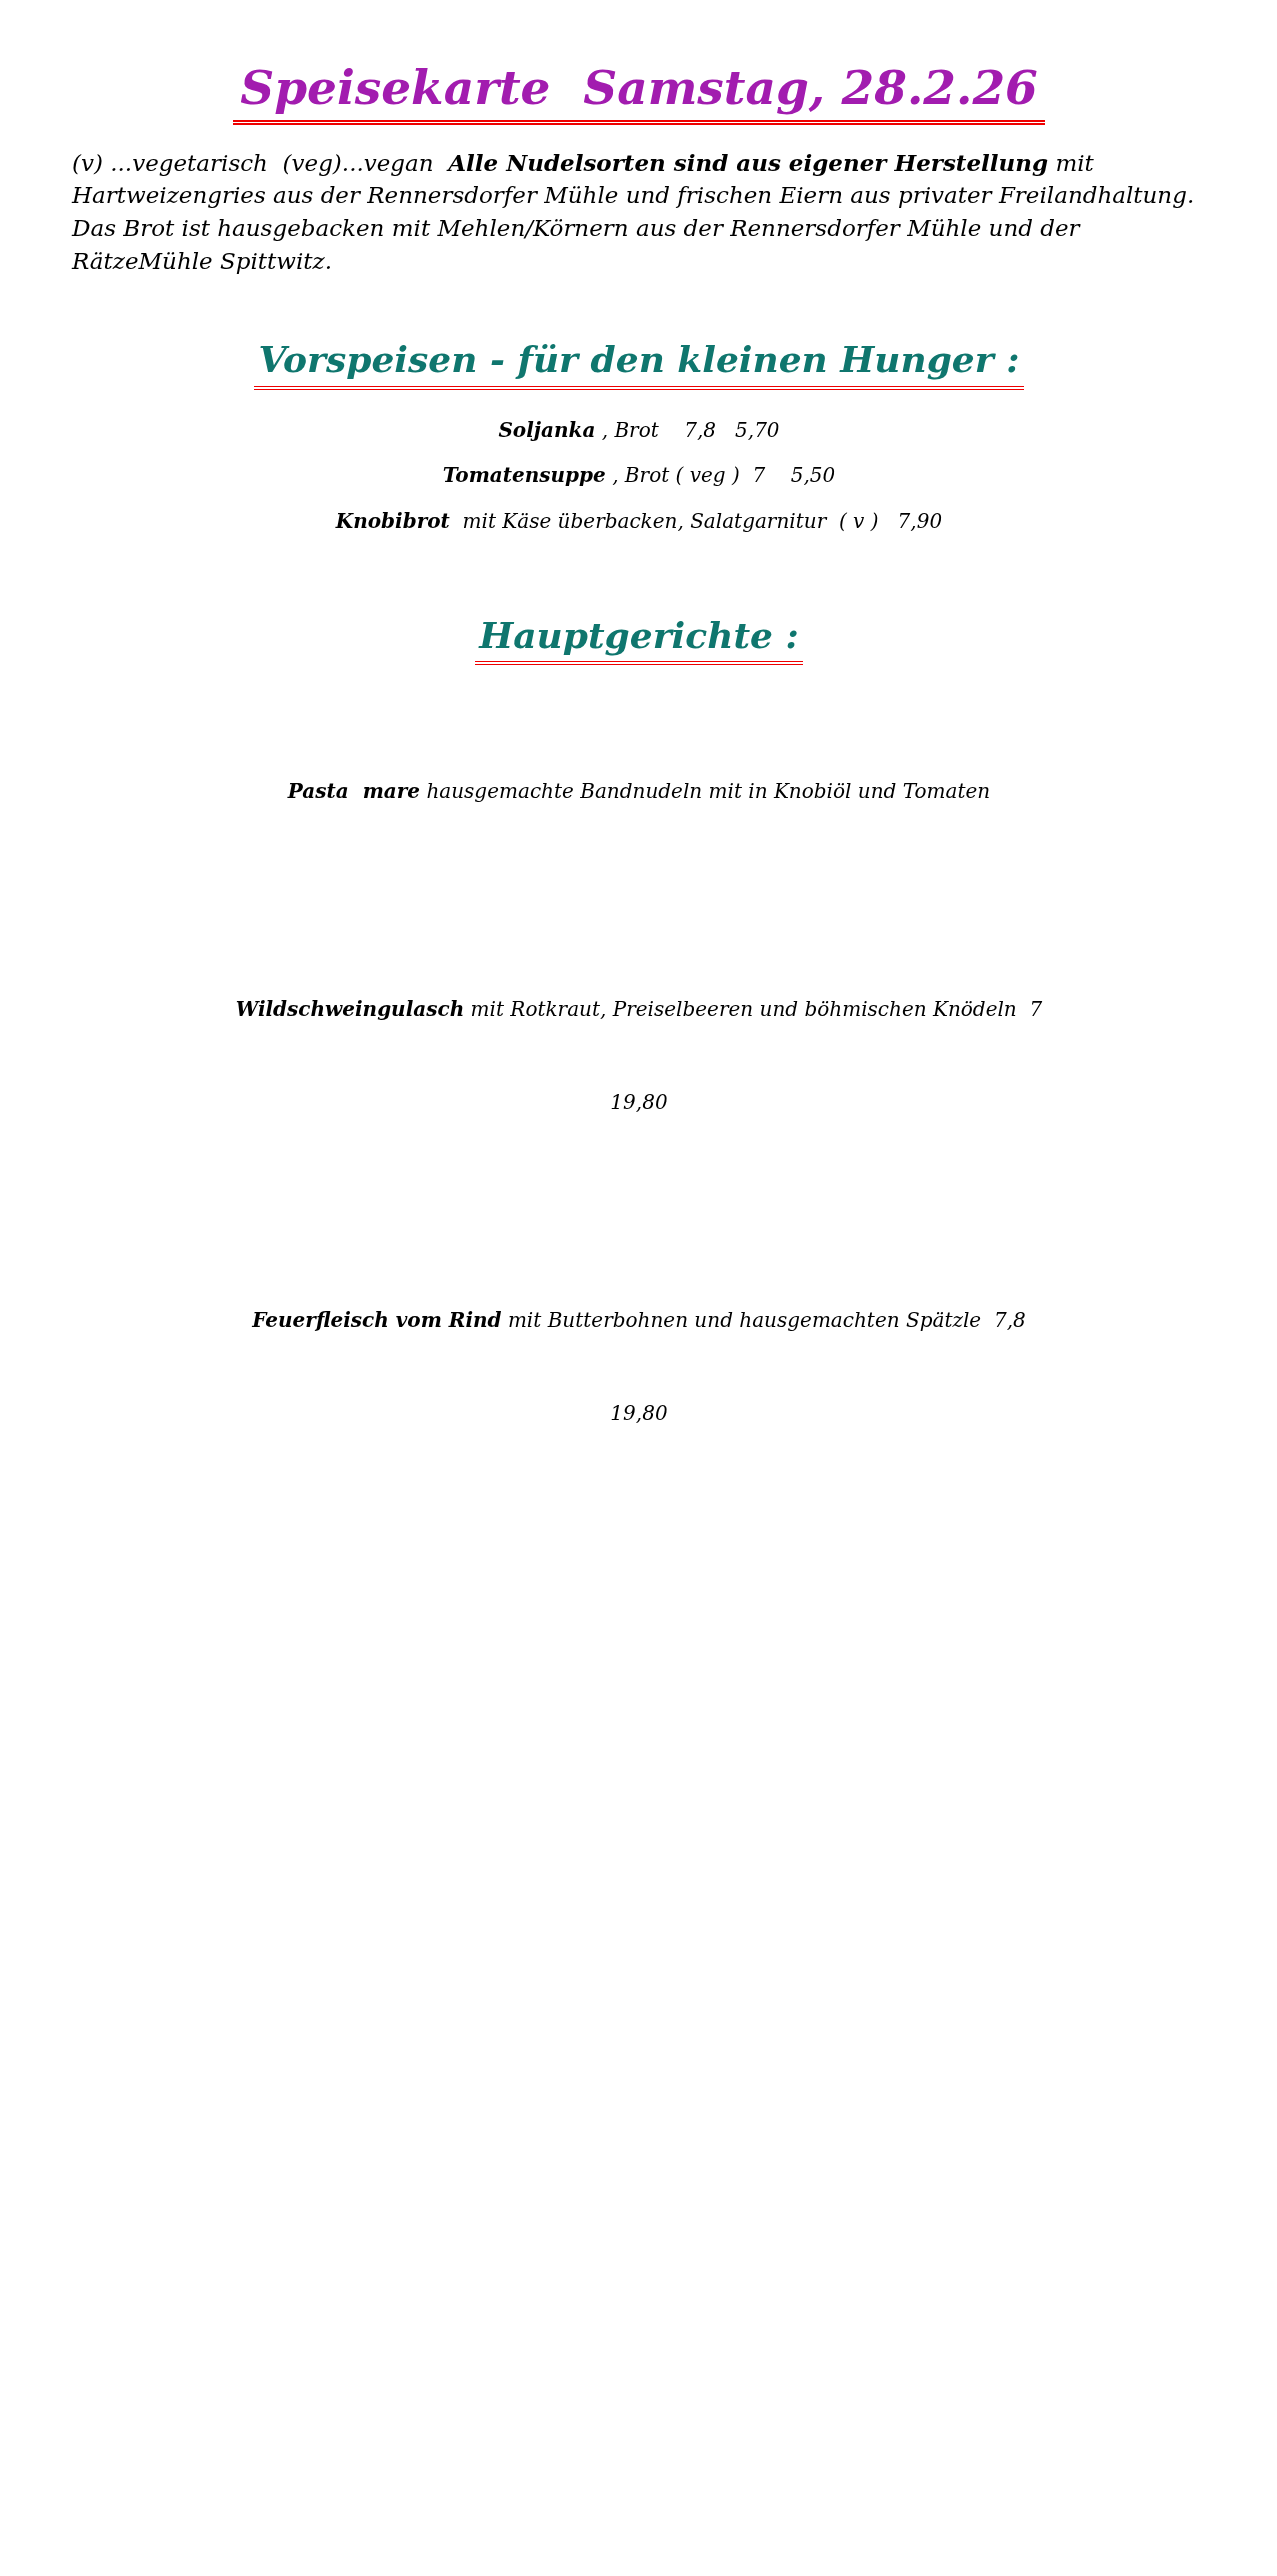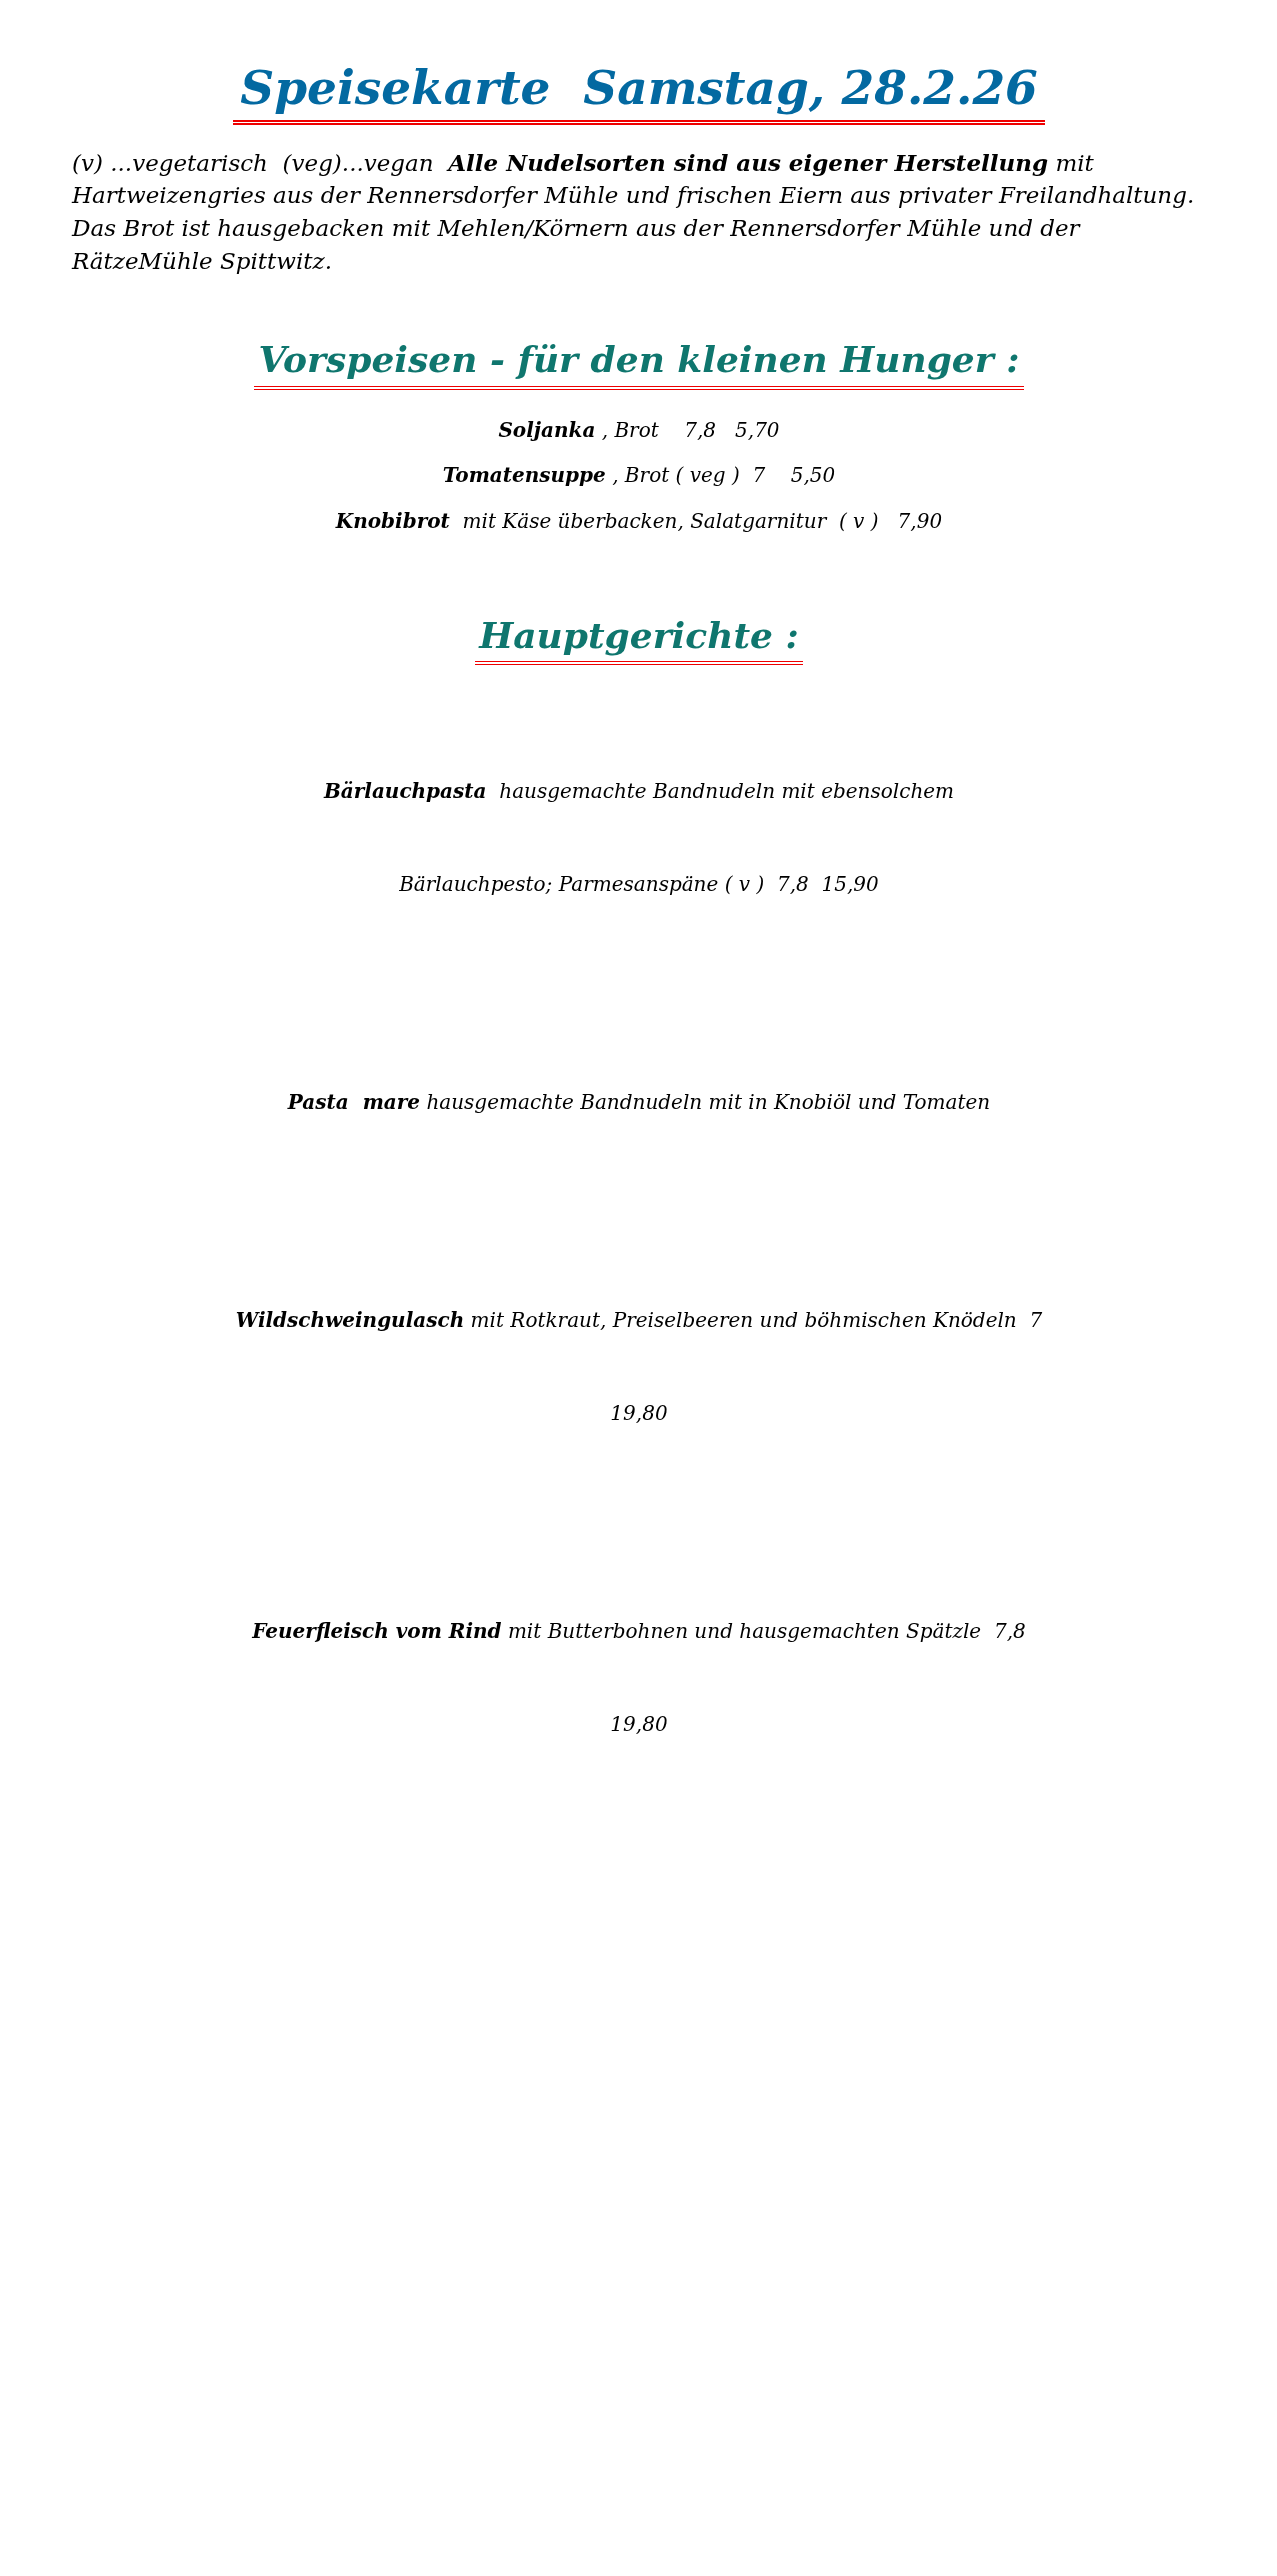--- a/index.html
+++ b/index.html
@@ -15,21 +15,21 @@
   }
   .b { font-weight: bold; }
 
   
   h1.title {
     margin: 61px 0 0 0;
     text-align: center;
     font-size: 47px;
     line-height: 1.15;
     font-weight: bold;
-    color: #0369a1;
+    color: #a21caf;
     white-space: pre-wrap;
   }
   h1.title .u-red {
     display: inline-block;
     border-bottom: 5.7px double #ee0000;
     padding: 0 7.2px 5.2px 7.2px;
   }
 
   
   .intro {
@@ -84,24 +84,20 @@
   <section id="sec-vorspeisen">
     <h2 class="heading"><span class="u-red">Vorspeisen - für den kleinen Hunger :</span></h2>
     <div class="item"><span class="b">Soljanka</span><span> , Brot    7,8   5,70</span></div>
     <div class="item"><span class="b">Tomatensuppe</span><span> , Brot ( veg )  7    5,50</span></div>
     <div class="item"><span class="b">Knobibrot</span><span>  mit Käse überbacken, Salatgarnitur  ( v )   7,90</span></div>
   </section>
 
   <section id="sec-haupt">
     <h2 class="heading"><span class="u-red">Hauptgerichte :</span></h2>
     <div class="item">
-      <div><span class="b">Bärlauchpasta</span><span>  hausgemachte Bandnudeln mit ebensolchem</span></div>
-      <div>Bärlauchpesto; Parmesanspäne ( v )  7,8  15,90</div>
-    </div>
-    <div class="item">
       <div><span class="b">Pasta  mare</span><span> hausgemachte Bandnudeln mit in Knobiöl und Tomaten</span></div>
     </div>
     <div class="item">
       <div><span class="b">Wildschweingulasch</span><span> mit Rotkraut, Preiselbeeren und böhmischen Knödeln  7</span></div>
       <div>19,80</div>
     </div>
     <div class="item">
       <div><span class="b">Feuerfleisch vom Rind</span><span> mit Butterbohnen und hausgemachten Spätzle  7,8</span></div>
       <div>19,80</div>
     </div>

